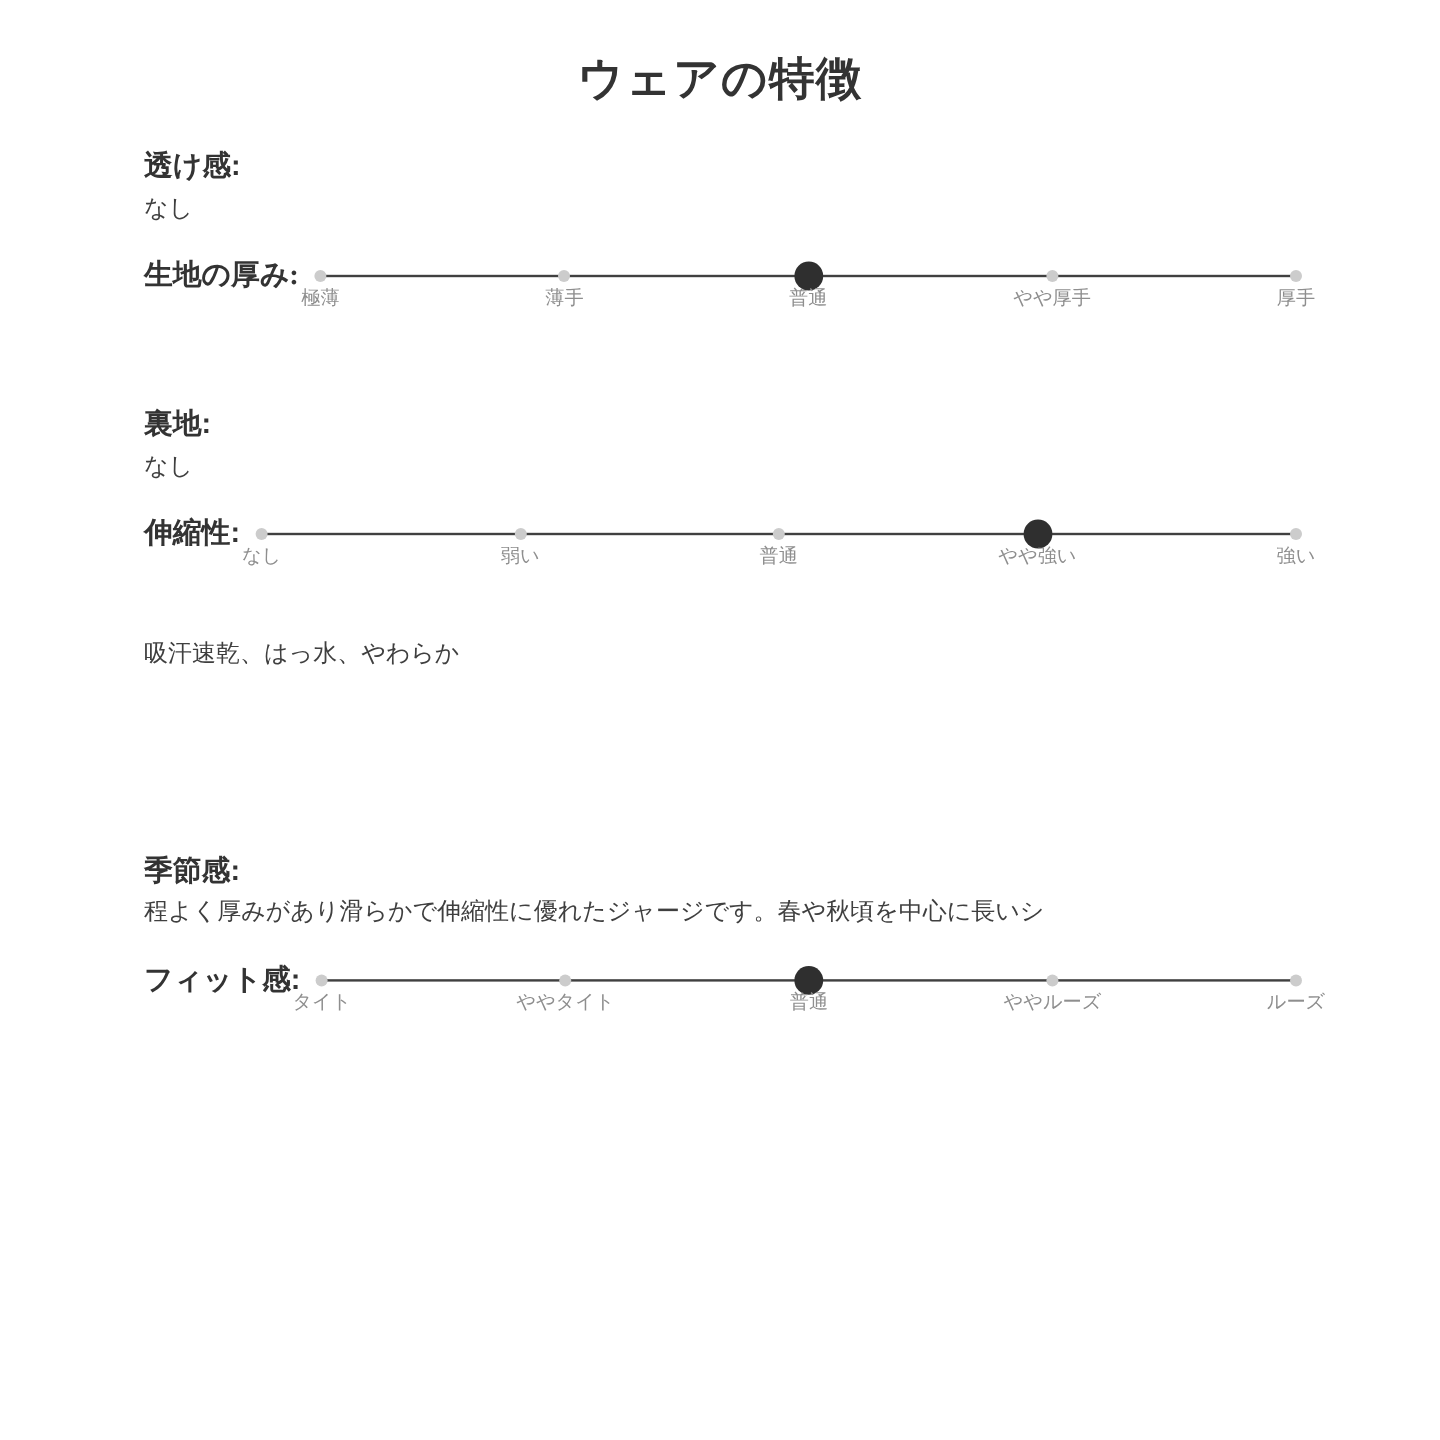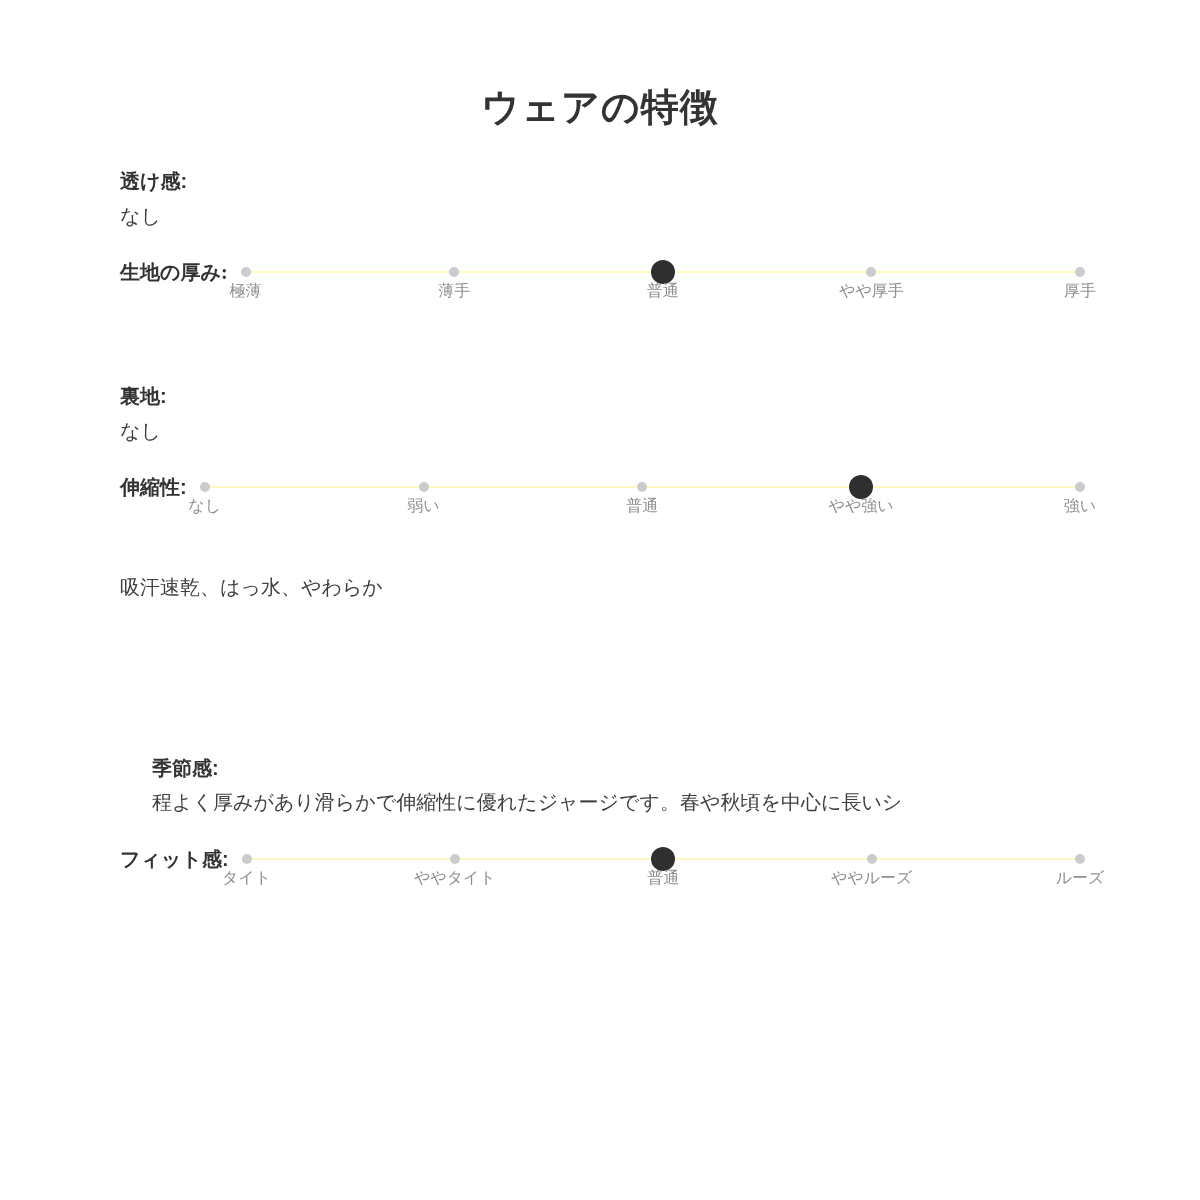--- a/index.html
+++ b/index.html
@@ -13,63 +13,63 @@
     width: 1200px;
     height: 1200px;
     position: relative;
     overflow: hidden;
   }
   .content {
     width: 960px;
     margin: 0 auto;
   }
   h1.title {
-    padding-top: 82px;
+    padding-top: 40px;
     text-align: center;
     font-size: 38px;
     font-weight: 700;
     color: #333333;
     letter-spacing: 1px;
   }
   .sec { margin-top: 0; }
   .heading {
-    font-size: 20px;
+    font-size: 24px;
     font-weight: 700;
     color: #333333;
     line-height: 30px;
     white-space: nowrap;
   }
   .value {
     font-size: 20px;
     color: #3f3f3f;
     line-height: 26px;
     margin-top: 7px;
   }
   
   .sec-sheerness   { margin-top: 33px; }
   .sec-thickness   { margin-top: 28px; font-family: Liberation Serif, serif; }
   .sec-lining      { margin-top: 52px; }
   .sec-stretch     { margin-top: 28px; }
   .sec-material    { margin-top: 52px; }
   .sec-functions   { margin-top: 30px; }
-  .sec-season      { margin-top: 153px; margin-left: 32px; }
+  .sec-season      { margin-top: 153px; }
   .sec-fit         { margin-top: 28px; }
 
   
   .slider-row {
     display: flex;
     align-items: center;
     min-height: 30px;
   }
   .slider-sec { padding-bottom: 42px; }
   .track {
     position: relative;
     flex: 1;
     height: 2px;
-    background: #fef9c3;
+    background: #404040;
     margin-left: 18px;
   }
   .dot {
     position: absolute;
     top: 50%;
     width: 10px;
     height: 10px;
     border-radius: 50%;
     background: #cccccc;
     transform: translate(-50%, -50%);

